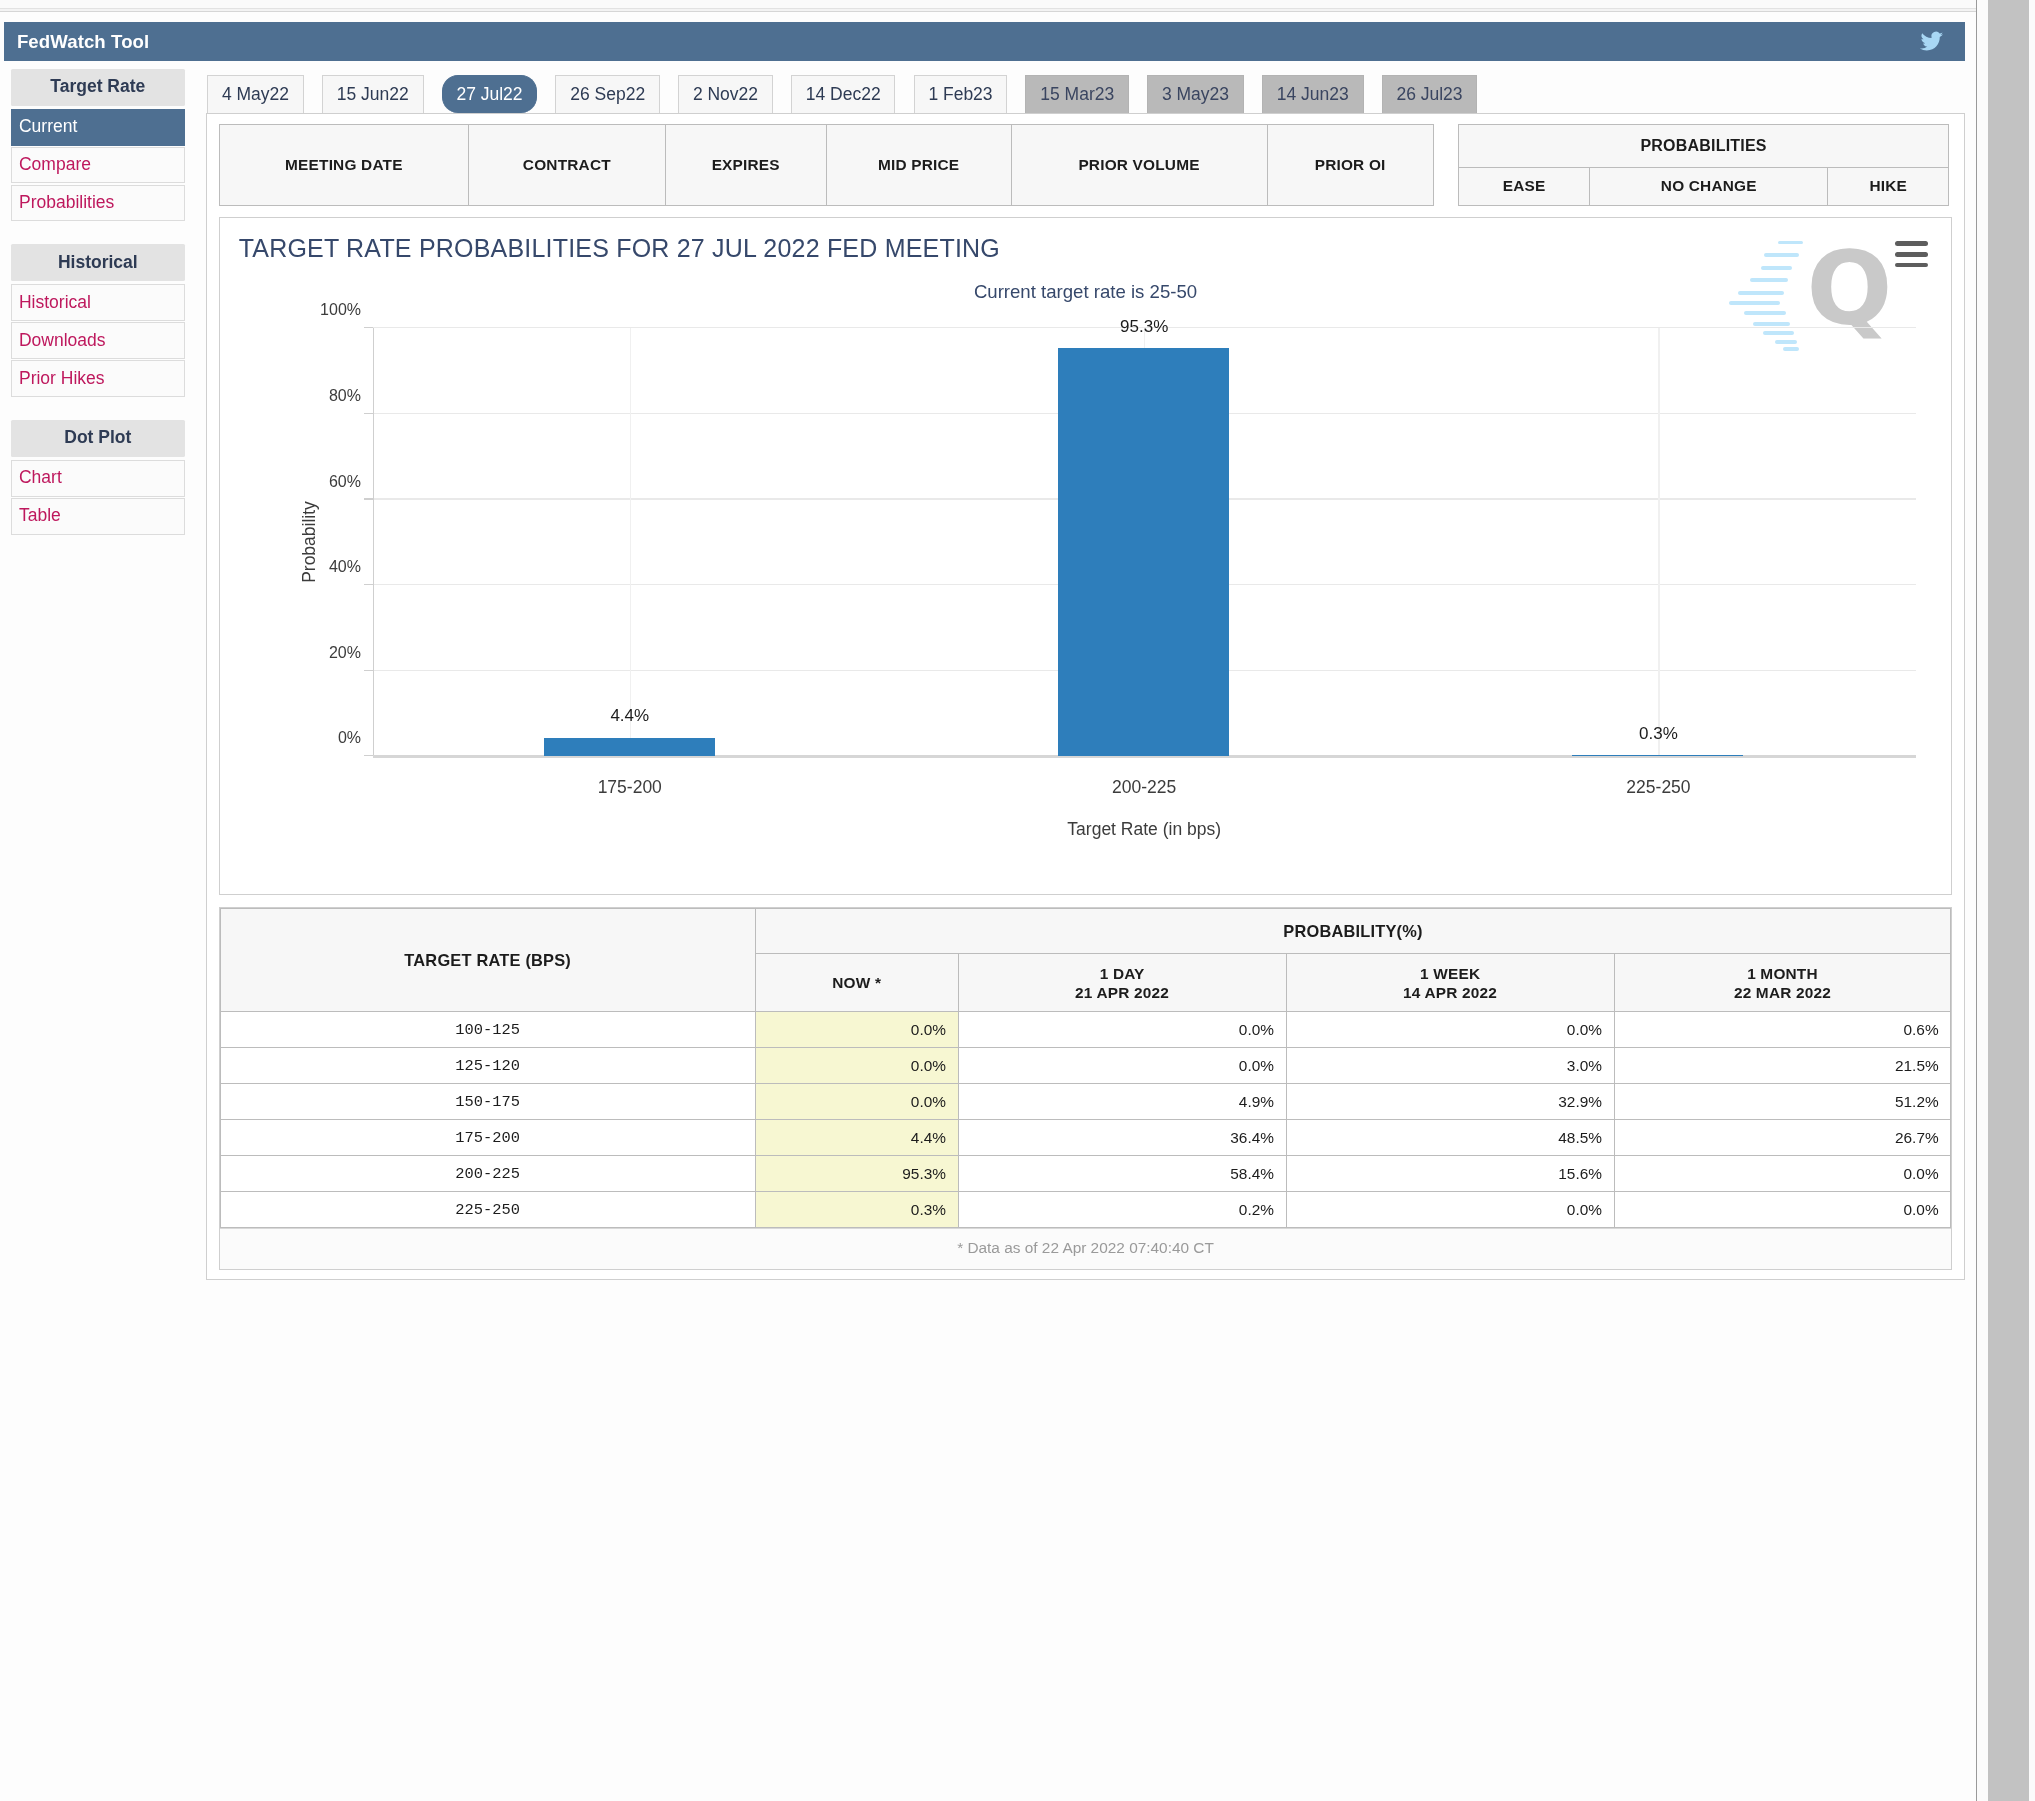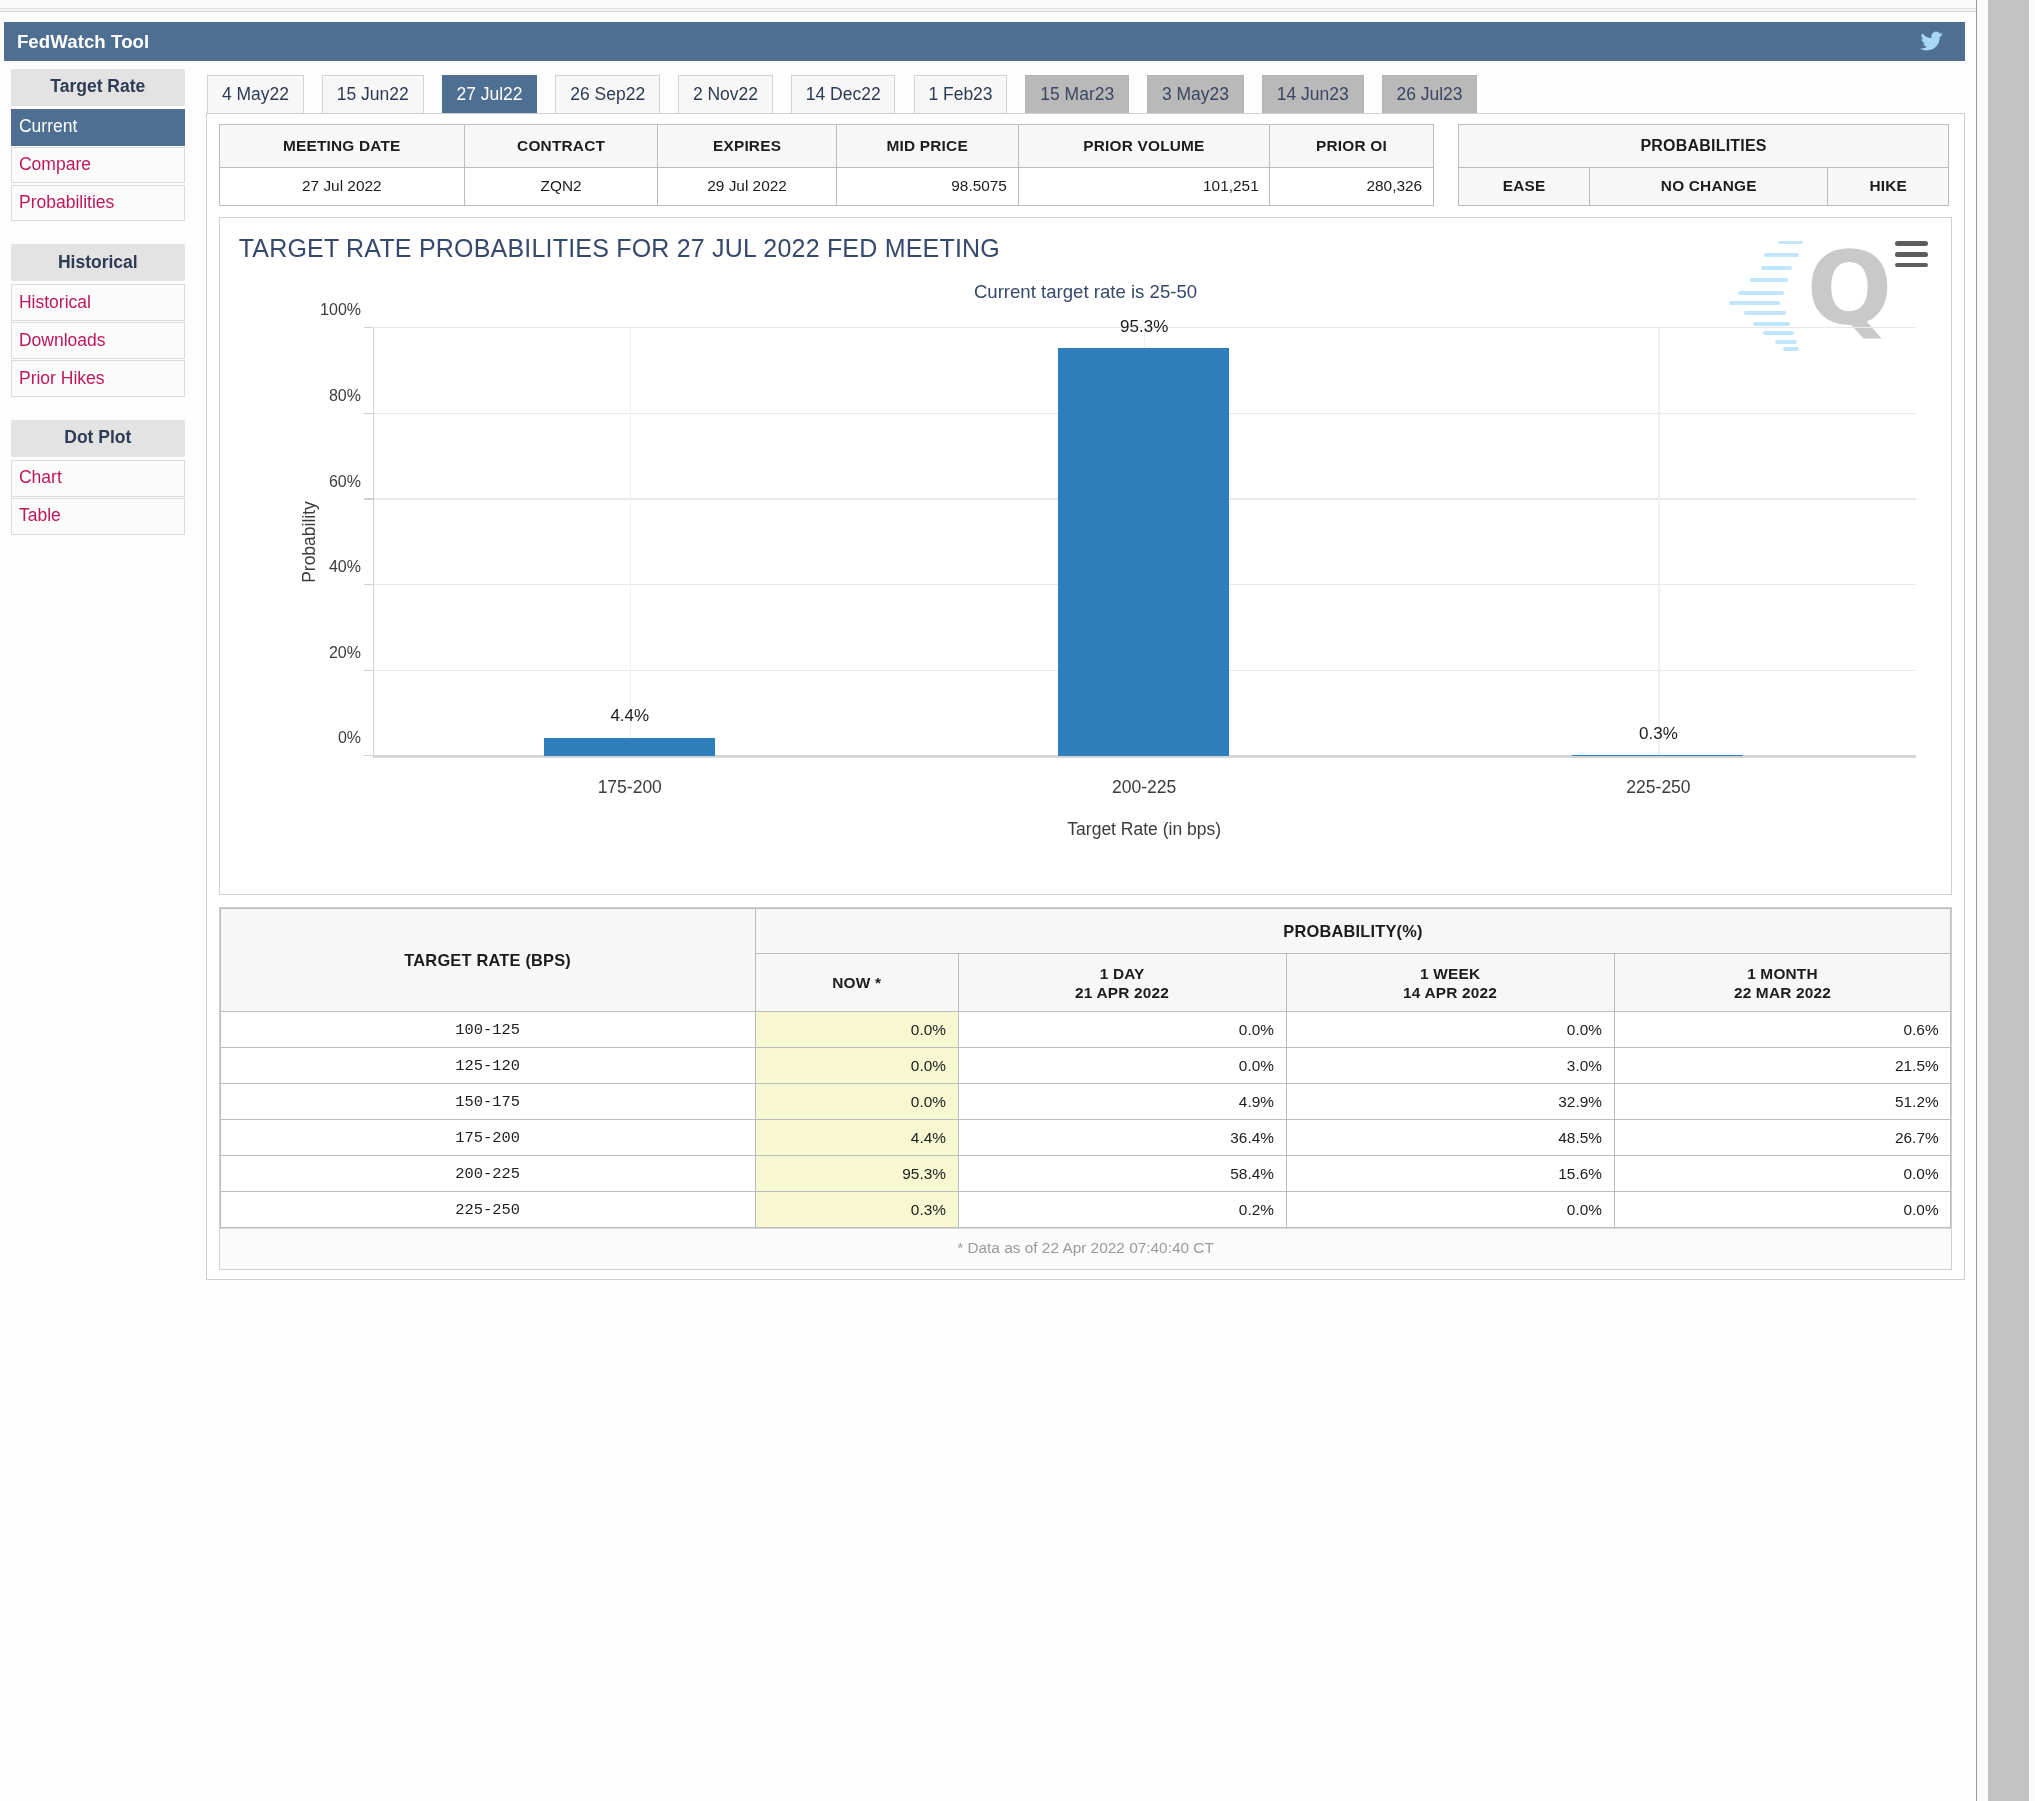--- a/index.html
+++ b/index.html
@@ -121,20 +121,21 @@
     background: #f7f7f7;
     border: 0.5px solid #d3d3d3;
     border-bottom: none;
     margin-right: 2.1px;
     white-space: nowrap;
   }
   .tab.active {
     background: #4e6f91;
     border-color: #4e6f91;
     color: #ffffff;
+    border-radius: 16px;
   }
   .tab.disabled {
     background: #b9b9b9;
     border-color: #b3b3b3;
     color: #3a4560;
   }
 
   
   #panel {
     border: 1.1px solid #cfcfcf;
@@ -417,28 +418,20 @@
 
           <table class="grid" id="meeting-table">
             <tbody>
             <tr>
               <th class="col-head">MEETING DATE</th>
               <th class="col-head">CONTRACT</th>
               <th class="col-head">EXPIRES</th>
               <th class="col-head">MID PRICE</th>
               <th class="col-head">PRIOR VOLUME</th>
               <th class="col-head">PRIOR OI</th>
-            </tr>
-            <tr>
-              <td class="ctr">27 Jul 2022</td>
-              <td class="ctr">ZQN2</td>
-              <td class="ctr">29 Jul 2022</td>
-              <td class="num">98.5075</td>
-              <td class="num">101,251</td>
-              <td class="num">280,326</td>
             </tr>
           </tbody>
             </table>
 
           <table class="grid" id="prob-table">
             <tbody>
                 <tr>
                   <th class="title-cell" colspan="3">PROBABILITIES</th>
                 </tr>
             <tr>

